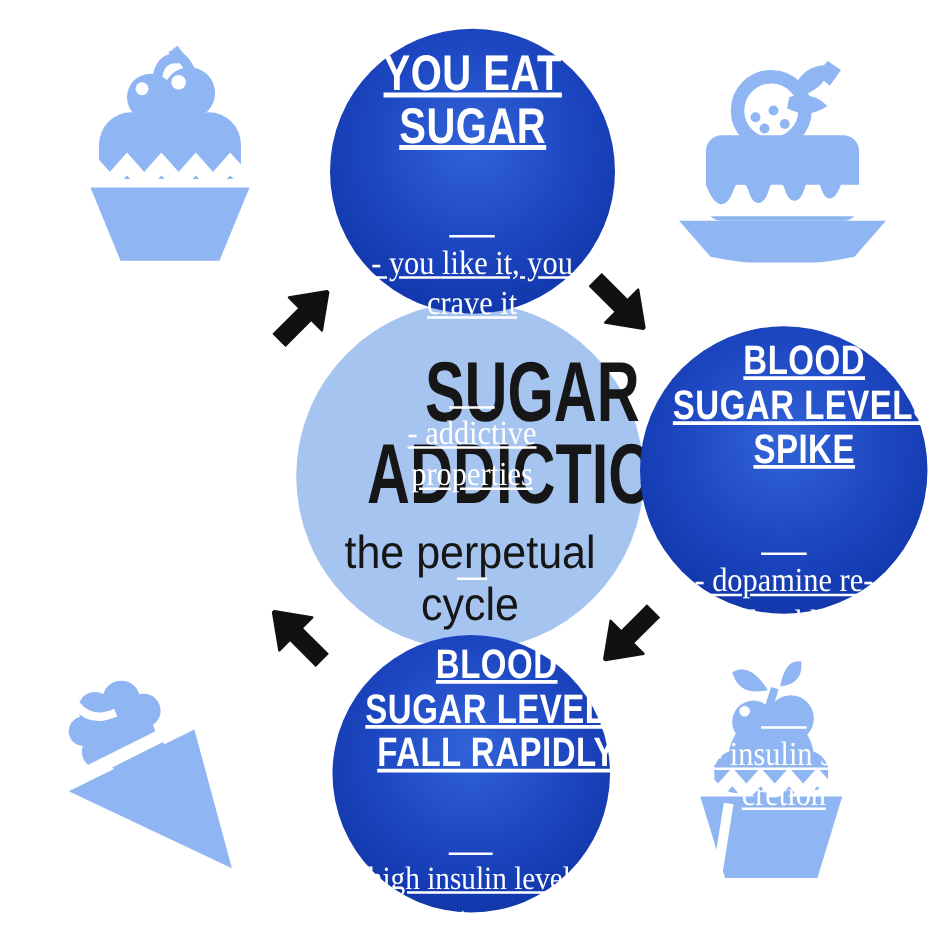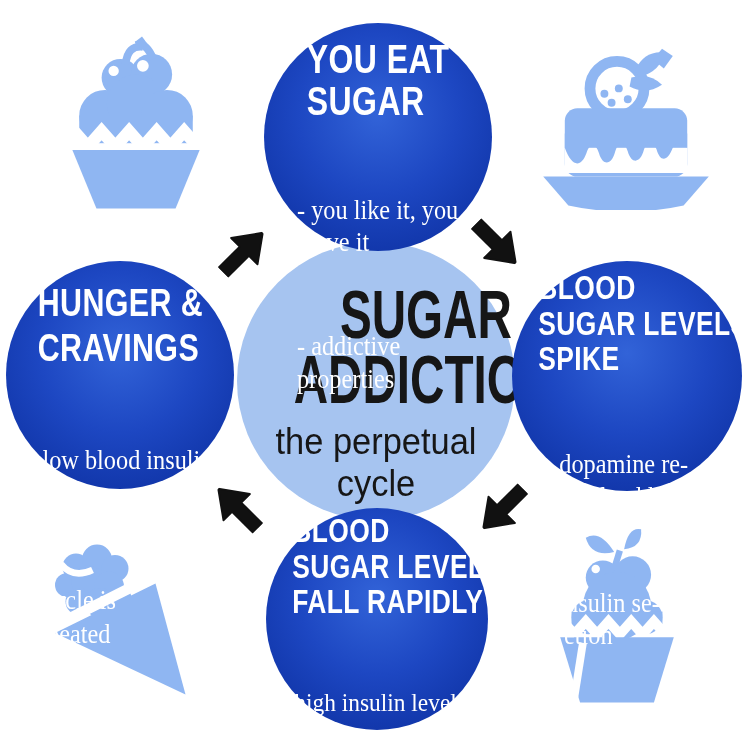--- a/index.html
+++ b/index.html
@@ -1,20 +1,20 @@
 <!DOCTYPE html>
 <html><head>
 <meta charset="utf-8">
 <style>
   html,body{margin:0;padding:0;background:#fff;}
   #canvas{position:relative;width:750px;height:750px;background:#ffffff;overflow:hidden;
           font-family:"Liberation Sans",sans-serif;}
   
-  .node{position:absolute;border-radius:50%;color:#ffffff;text-align:left;
-        background:radial-gradient(circle at 50% 40%, #3263d8 0%, #1d47c2 45%, #0a2c9b 100%);}
+  .node{position:absolute;border-radius:50%;color:#ffffff;text-align:center;
+        background:radial-gradient(circle at 50% 40%, #3263d8 0%, #1d47c2 45%, #0a2c9b 100%);text-decoration:underline;}
   .center-circle{position:absolute;border-radius:50%;background:#a6c4f0;text-align:center;color:#161616;}
   
   .heading{font-weight:bold;color:#fff;white-space:pre;width:max-content;margin:0 auto;
            transform:scaleX(0.8);transform-origin:50% 0;letter-spacing:.5px;}
   .body-text{font-family:"Liberation Serif",serif;white-space:pre;width:max-content;margin:0 auto;
              transform:scaleX(0.9);transform-origin:50% 0;}
   .body-text p{margin:0 0 7px 0;}
   .center-title{font-weight:bold;white-space:pre;width:max-content;margin:0 auto;
                 transform:scaleX(0.7);transform-origin:50% 0;font-size:68px;line-height:.95;color:#161616;}
   .center-sub{white-space:pre;width:max-content;margin:10px auto 0;
@@ -152,30 +152,20 @@
     <div class="heading">BLOOD
 SUGAR LEVELS
 FALL RAPIDLY</div>
     <div class="body-text">
       <p>- high insulin levels:
 fat storage</p>
       
     </div>
   </div>
 
-  <div id="node-left" class="node">
-    <div class="heading">HUNGER &amp;
-CRAVINGS</div>
-    <div class="body-text">
-      <p>- low blood insulin
-levels: appetite</p>
-      <p>- cycle is
-repeated</p>
-    </div>
-  </div>
 
   <svg id="arrow-tl" class="arrow" viewBox="0 0 60 48">
     <polygon points="0,17 32,17 32,4 60,24 32,44 32,31 0,31" fill="#111111" stroke="#111111" stroke-width="2" stroke-linejoin="round"></polygon>
   </svg>
   <svg id="arrow-tr" class="arrow" viewBox="0 0 60 48">
     <polygon points="0,17 32,17 32,4 60,24 32,44 32,31 0,31" fill="#111111" stroke="#111111" stroke-width="2" stroke-linejoin="round"></polygon>
   </svg>
   <svg id="arrow-br" class="arrow" viewBox="0 0 60 48">
     <polygon points="0,17 32,17 32,4 60,24 32,44 32,31 0,31" fill="#111111" stroke="#111111" stroke-width="2" stroke-linejoin="round"></polygon>
   </svg>

